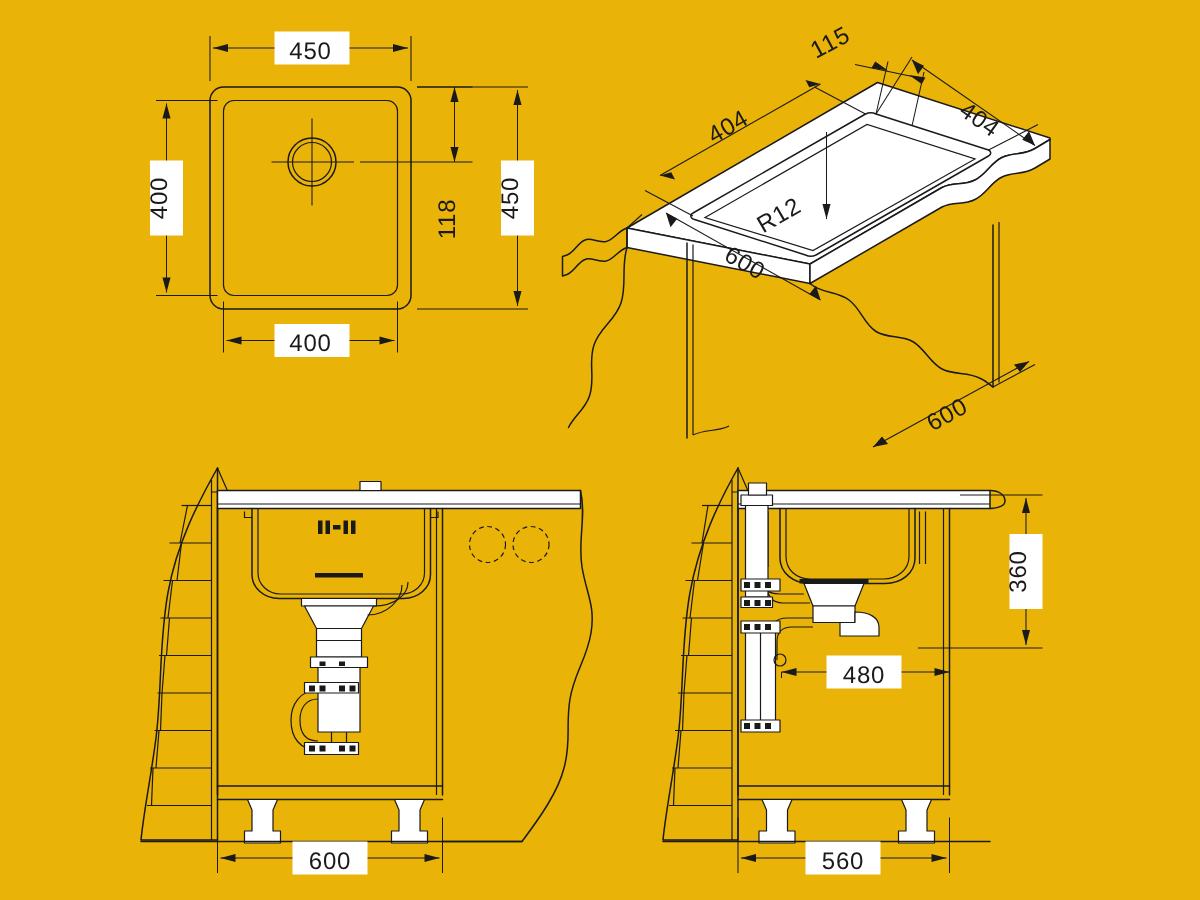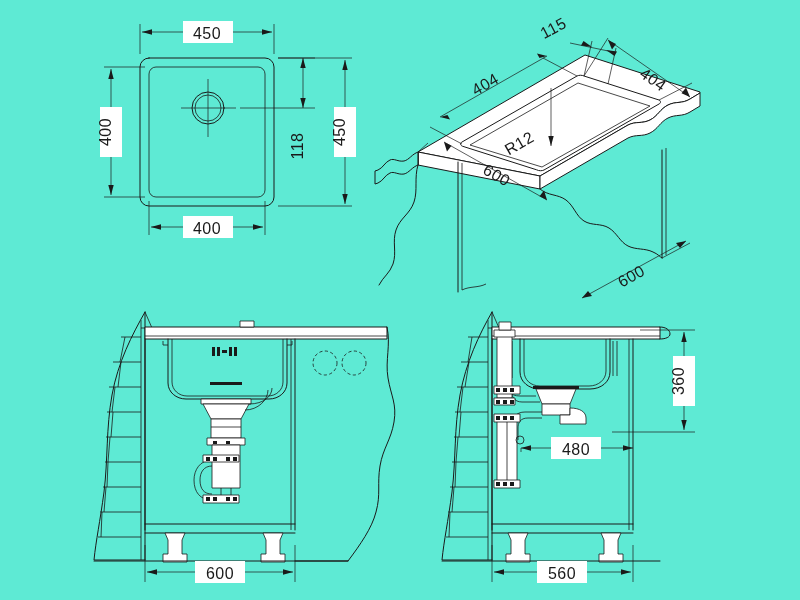--- a/index.html
+++ b/index.html
@@ -1,18 +1,18 @@
 <!DOCTYPE html>
 <html><head>
 <meta charset="utf-8">
 <style>
   html,body{margin:0;padding:0;background:#ffffff;}
   body{width:800px;height:600px;overflow:hidden;
        font-family:"Liberation Sans",sans-serif;color:#1a1a1a;}
-  #sheet{position:relative;width:800px;height:600px;background:#5eead4;}
+  #sheet{position:relative;width:800px;height:600px;background:#eab308;}
   svg{display:block;}
   .ln{fill:none;stroke:#1a1a1a;stroke-width:1;stroke-linecap:round;stroke-linejoin:round;}
   .ln-thin{fill:none;stroke:#1a1a1a;stroke-width:0.8;}
   .dim{fill:none;stroke:#1a1a1a;stroke-width:0.7;}
   .hidden{fill:none;stroke:#1a1a1a;stroke-width:0.8;stroke-dasharray:3.2,2.4;}
   .center{fill:none;stroke:#1a1a1a;stroke-width:0.7;}
   .fillw{fill:#ffffff;stroke:#1a1a1a;stroke-width:1;stroke-linejoin:round;}
   .fillw-thin{fill:#ffffff;stroke:#1a1a1a;stroke-width:0.8;stroke-linejoin:round;}
   .solid{fill:#1a1a1a;stroke:none;}
   text.dimtxt{font-family:"Liberation Sans",sans-serif;font-size:16px;fill:#1a1a1a;

